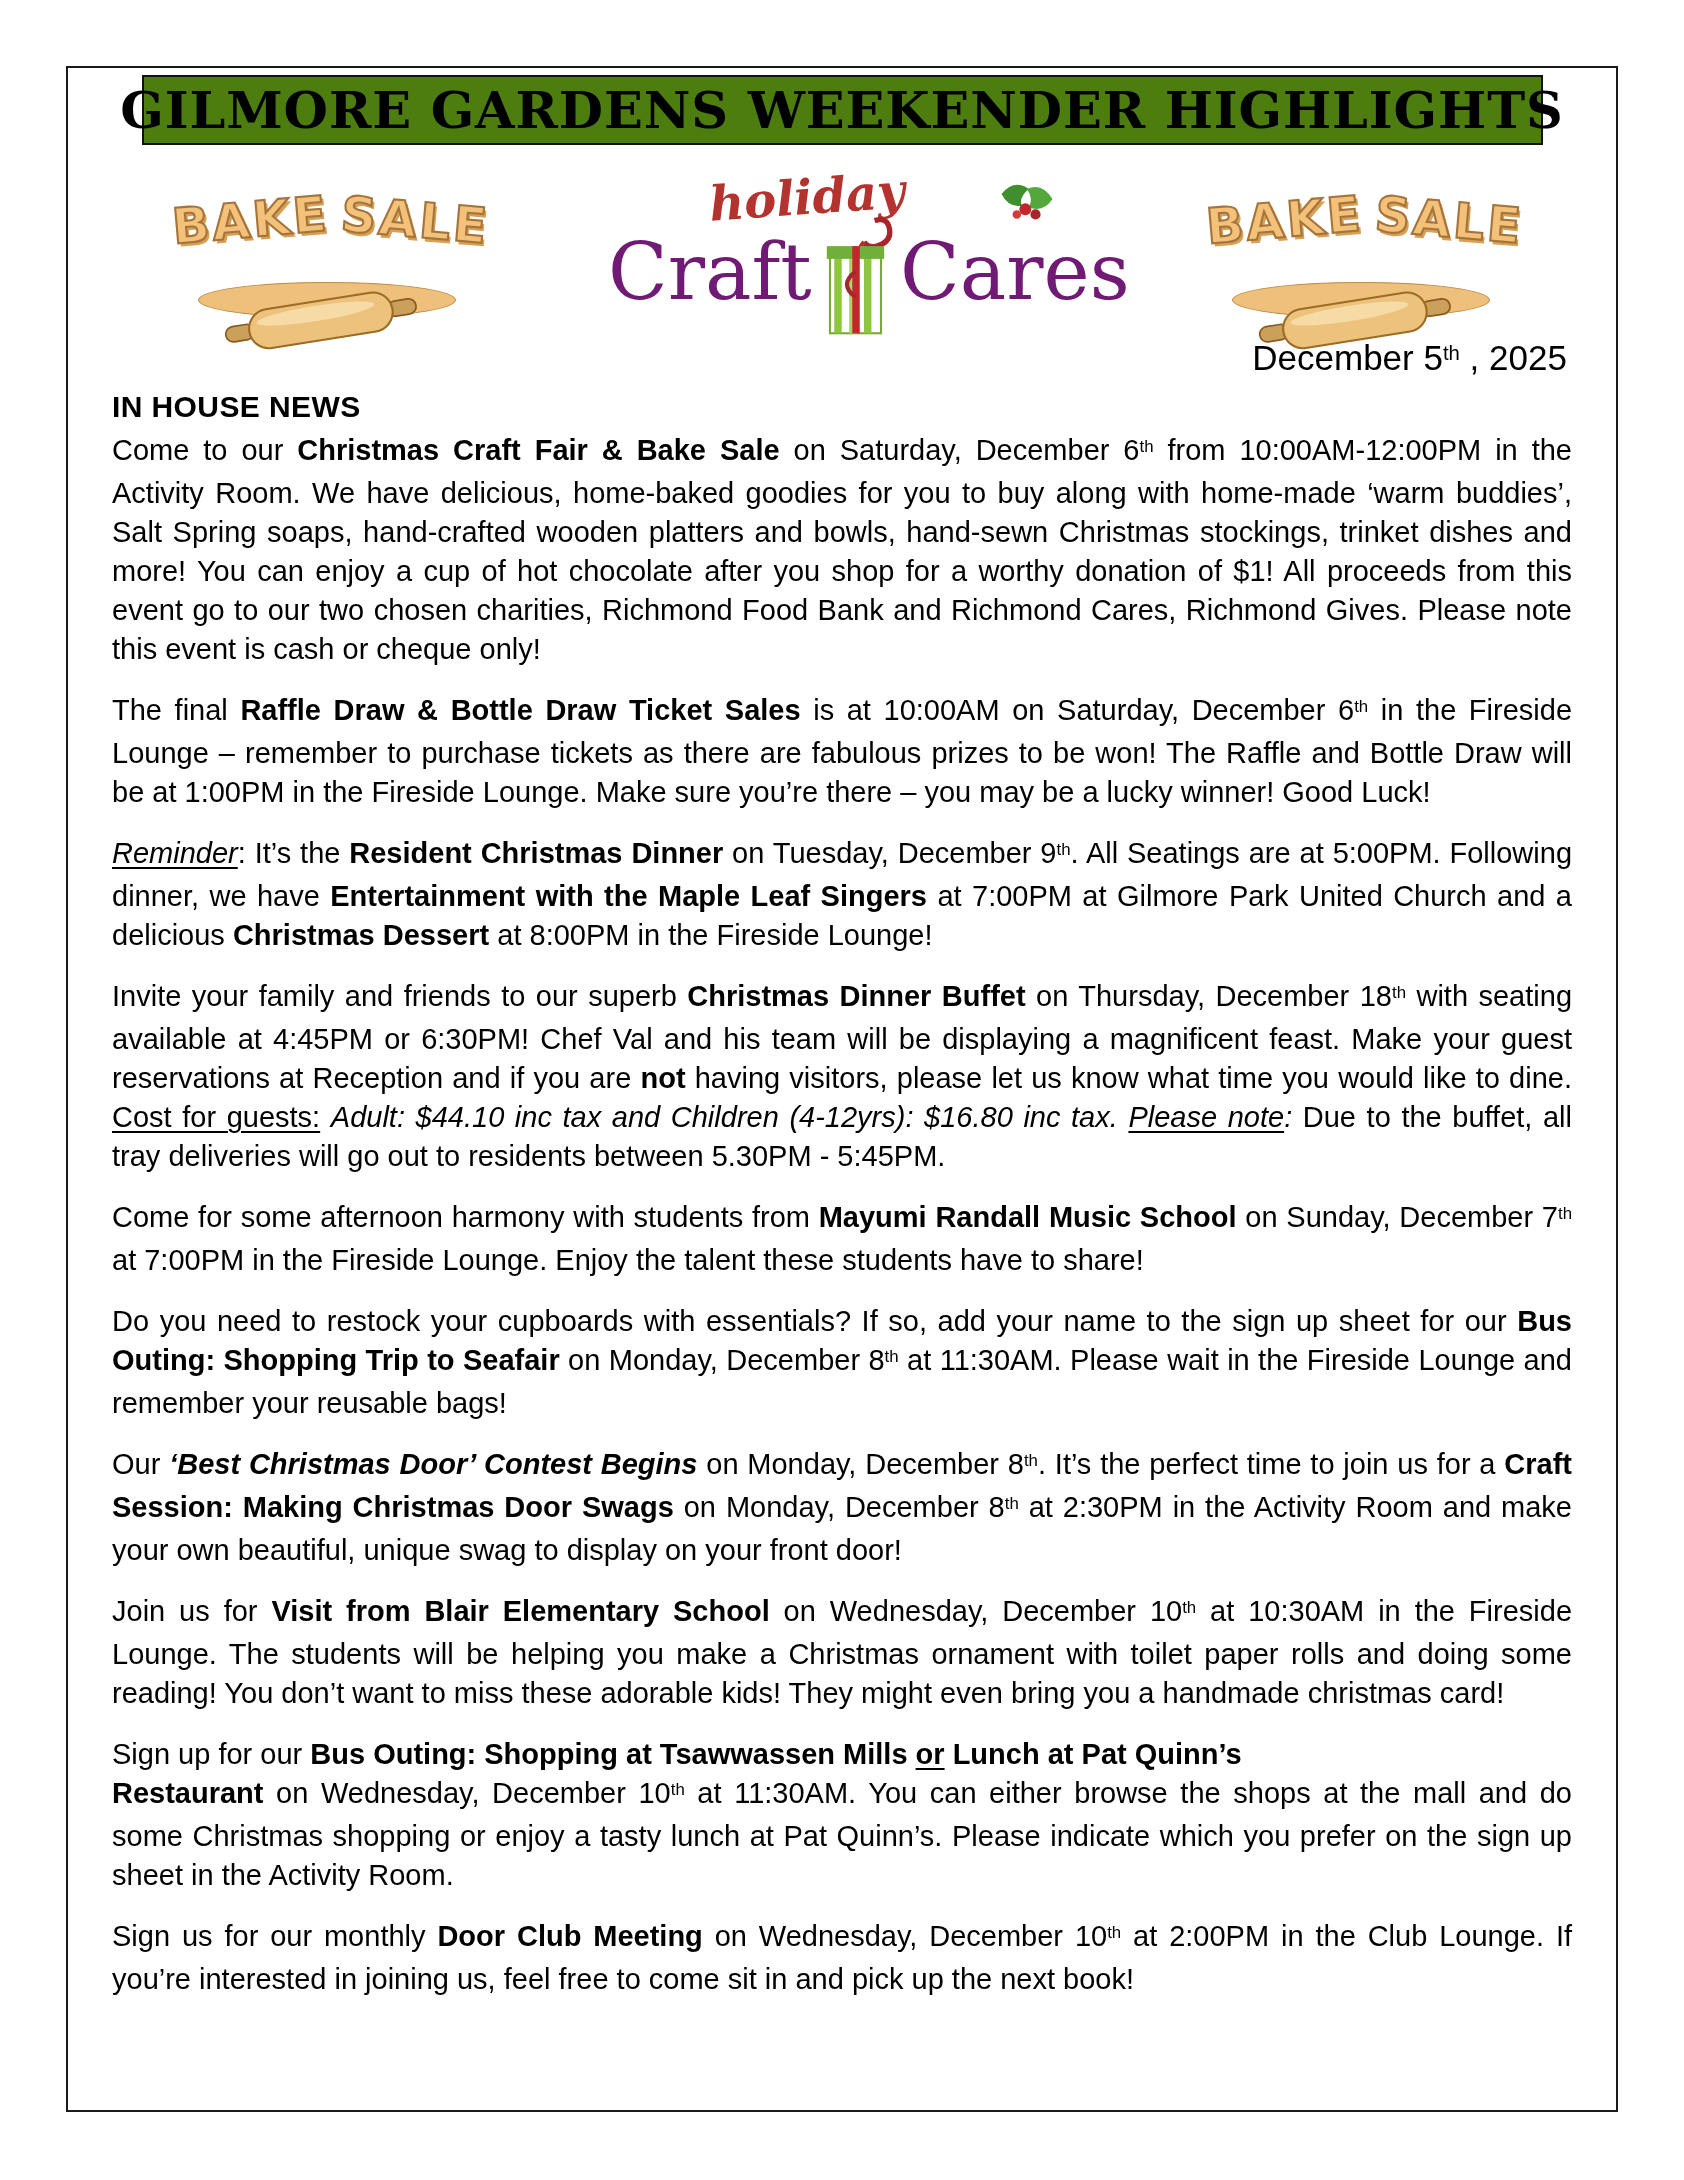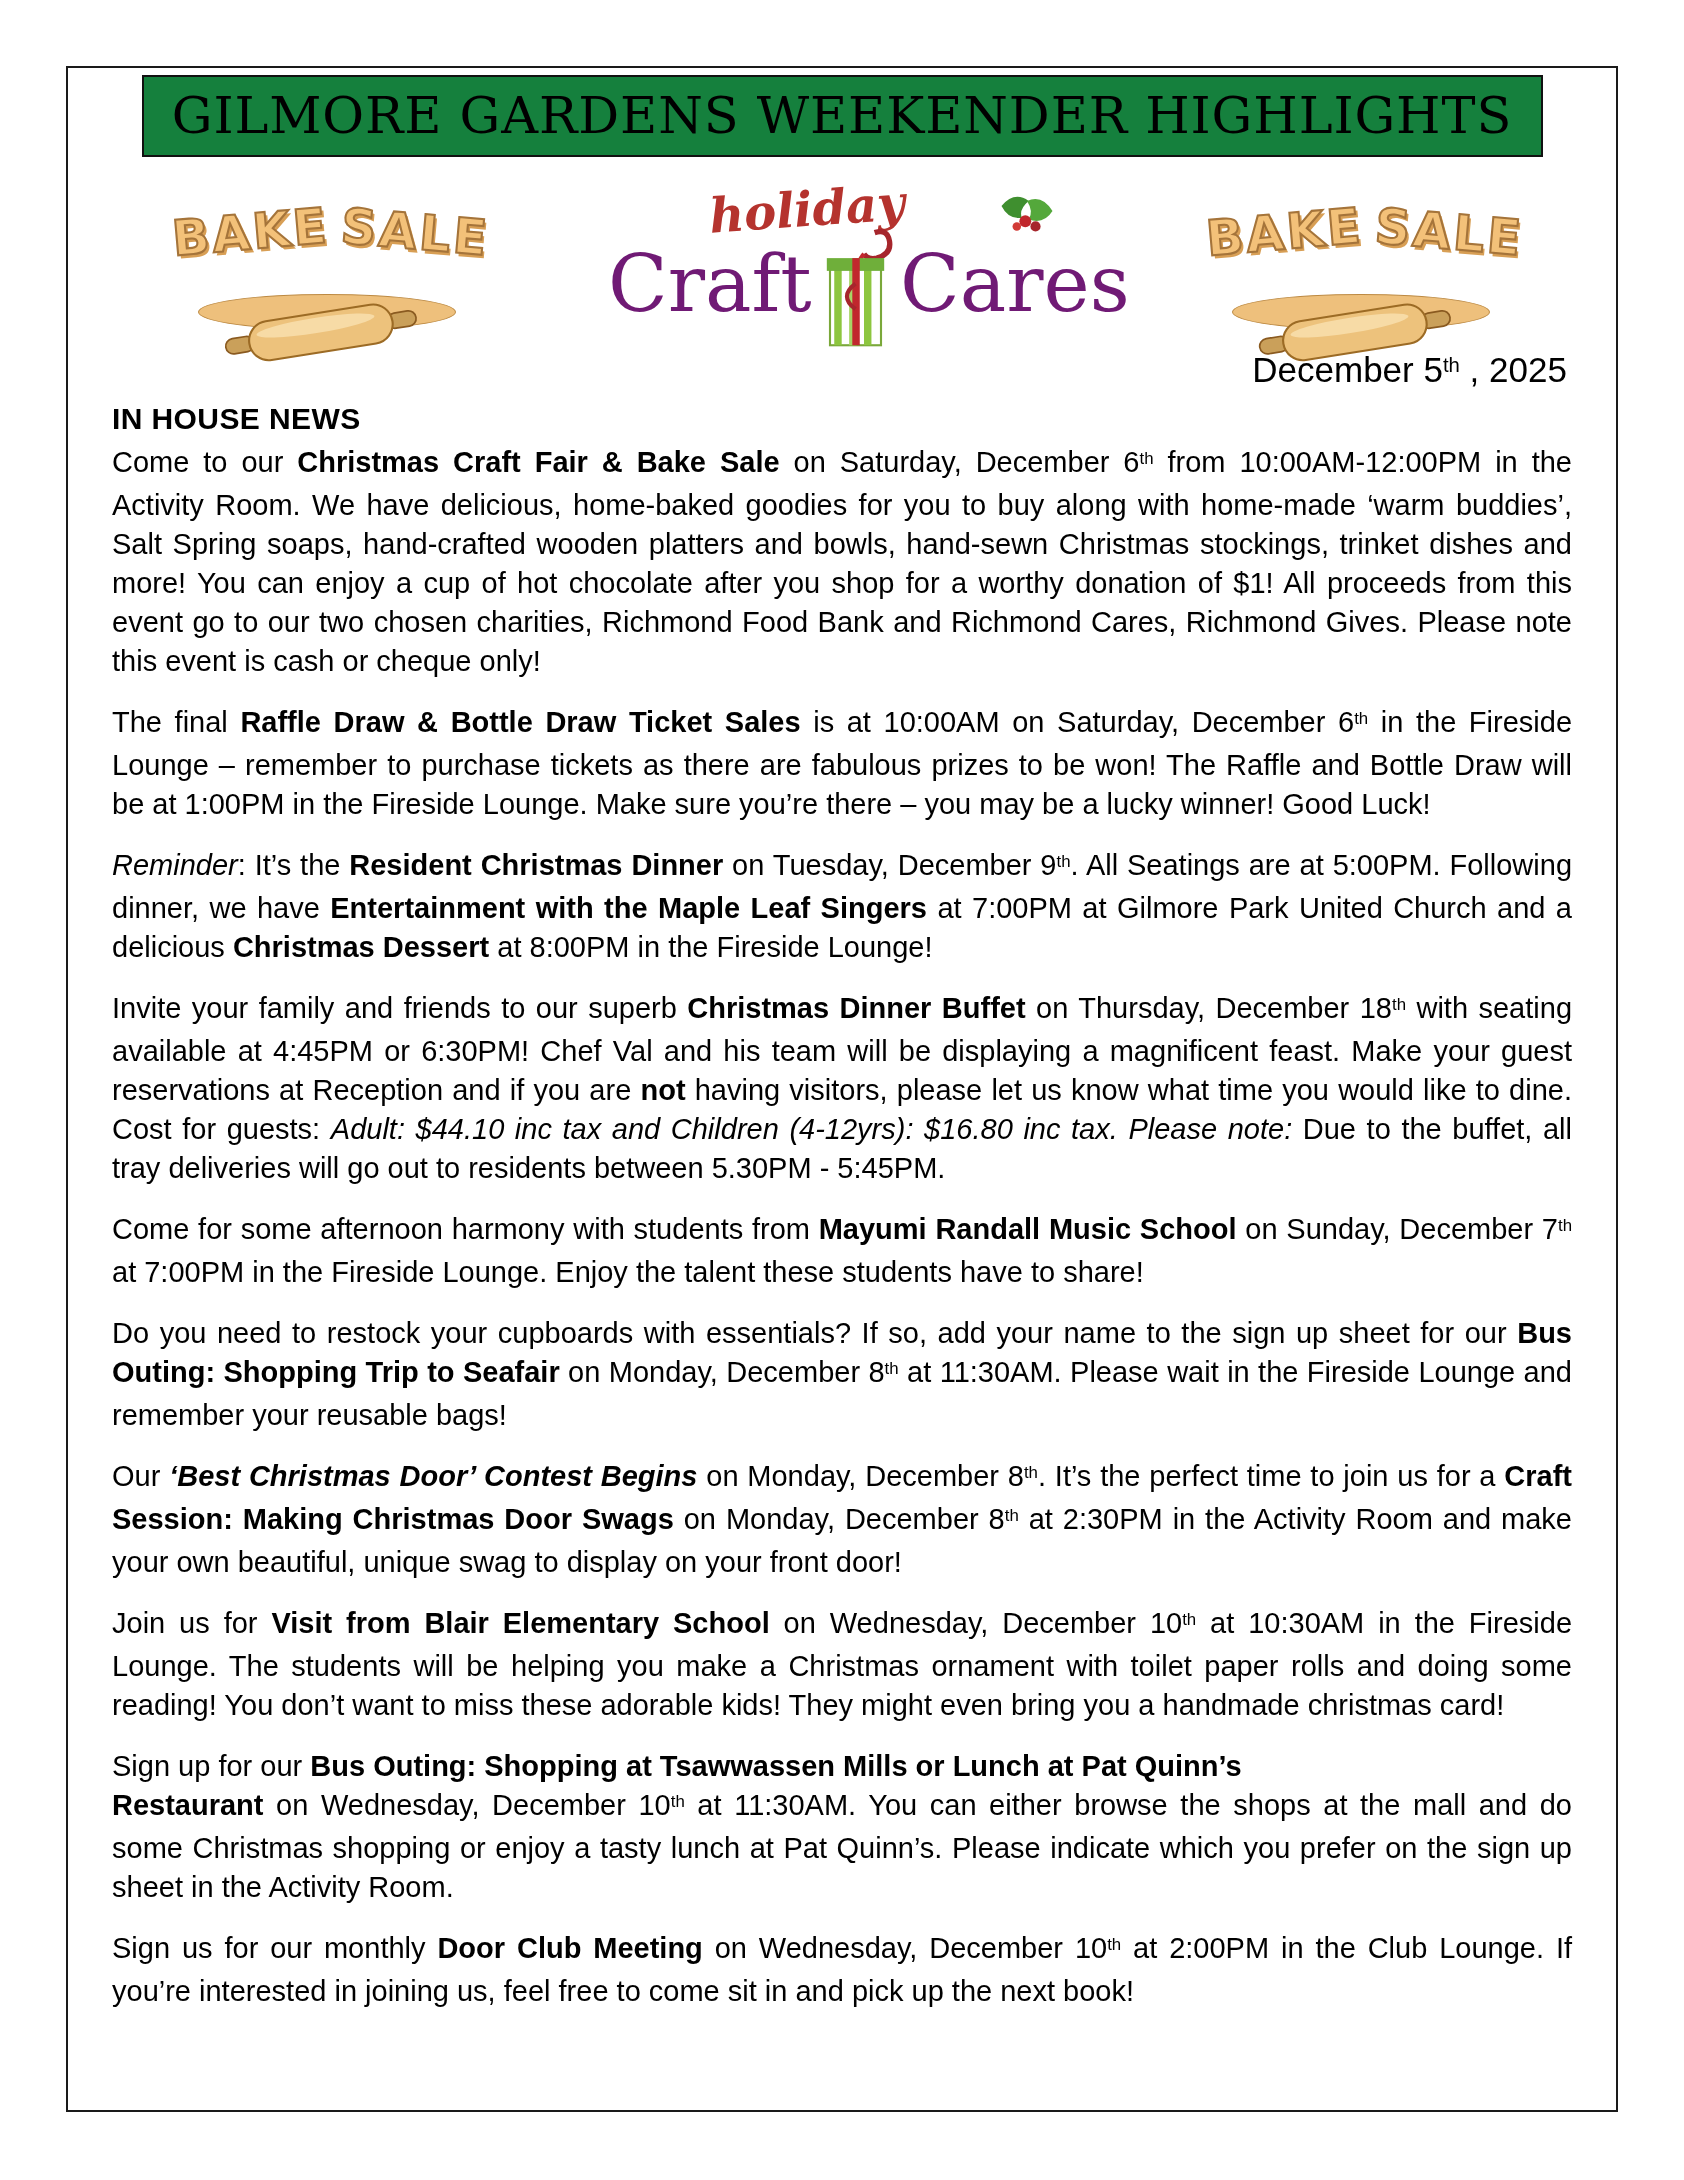--- a/index.html
+++ b/index.html
@@ -3,24 +3,24 @@
 <meta charset="utf-8">
 <style>
   html,body{margin:0;padding:0;background:#ffffff;}
   body{width:1685px;height:2181px;position:relative;font-family:"Liberation Sans",sans-serif;color:#000;}
   .page-frame{
     position:absolute;left:66px;top:66px;width:1552px;min-height:2046px;
     border:2.6px solid #1a1a1a;box-sizing:border-box;background:#fff;
     padding:0 44px 6.8px 44px;
   }
   .title-box{
-    margin:6.8px auto 0 auto;width:1401px;height:82px;box-sizing:border-box;
-    background:#15803d;border:2.6px solid #111;
+    margin:6.8px auto 0 auto;width:1401px;height:70px;box-sizing:border-box;
+    background:#4d7c0f;border:2.6px solid #111;
     display:flex;align-items:center;justify-content:center;
-    font-family:"DejaVu Serif",serif;font-weight:normal;font-size:51px;letter-spacing:0.9px;
+    font-family:"DejaVu Serif",serif;font-weight:bold;font-size:51px;letter-spacing:0.9px;
     white-space:nowrap;
   }
   
   .img-row{
     height:183px;margin-top:25.6px;display:flex;align-items:center;
     justify-content:space-between;padding:0 51px 0 60px;position:relative;
   }
   .bake-sale{position:relative;width:315px;height:170px;text-align:center;}
   .bake-word{
     font-family:"DejaVu Sans",sans-serif;font-weight:bold;font-size:49px;letter-spacing:2.6px;
@@ -50,21 +50,21 @@
     text-align:right;font-size:35px;margin-top:-15.3px;padding-right:5.1px;white-space:nowrap;
   }
   .section-heading{
     font-size:30px;font-weight:bold;margin:12px 0 6.8px 0;letter-spacing:0.4px;
   }
   .para{
     font-size:29px;line-height:39px;text-align:justify;margin:0 0 22px 0;
   }
   .r-b{font-weight:bold;}
   .r-i{font-style:italic;}
-  .r-u{text-underline-offset:4.3px;text-decoration-thickness:2.1px;}
+  .r-u{text-decoration:underline;text-underline-offset:4.3px;text-decoration-thickness:2.1px;}
   .r-sup{font-size:58%;position:relative;top:-0.48em;}
 </style>
 </head>
 <body>
 
 <div class="page-frame">
 
   <div class="title-box">
     <span>GILMORE GARDENS WEEKENDER HIGHLIGHTS</span>
   </div>

